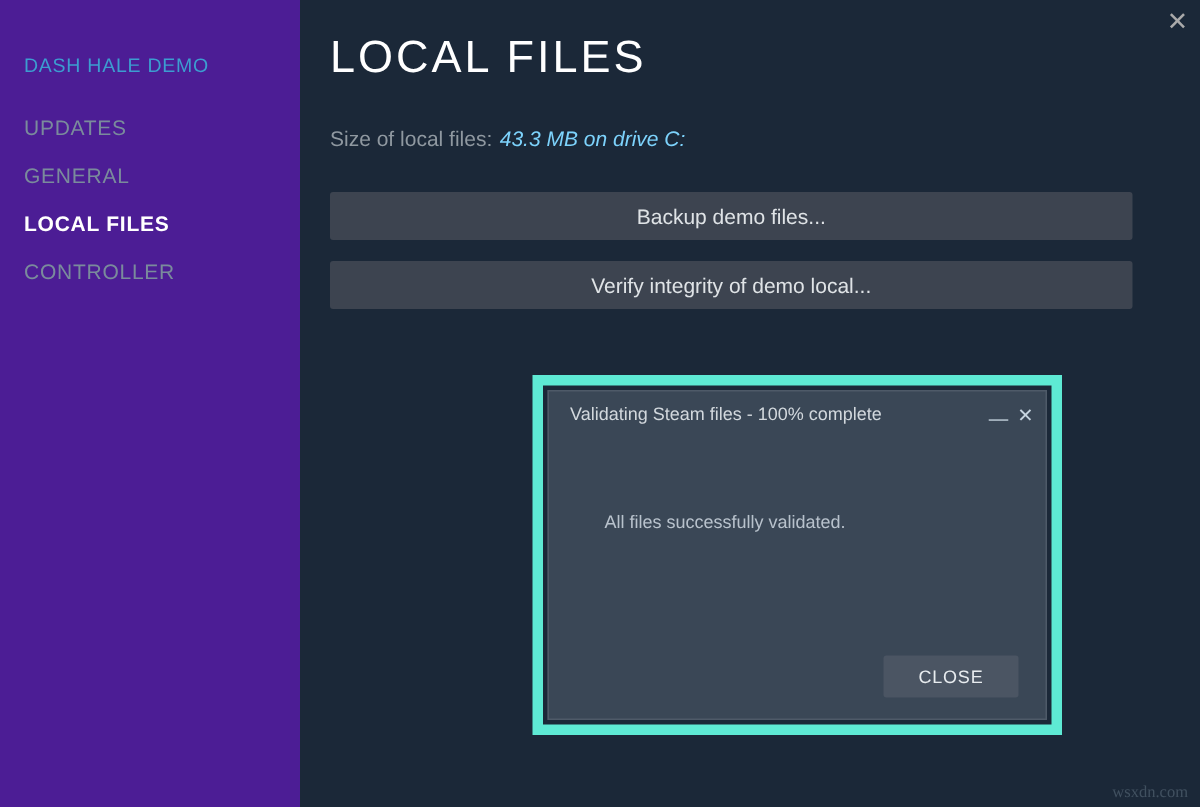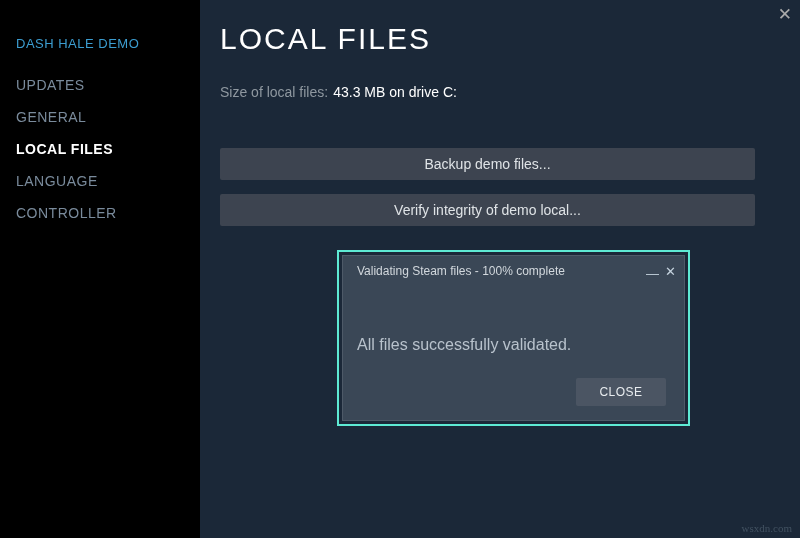--- a/index.html
+++ b/index.html
@@ -21,21 +21,21 @@
   cursor: pointer;
 }
 .container {
   display: flex;
   width: 100%;
   height: 100%;
 }
 .sidebar {
   width: 200px;
   padding: 36px 0 0 16px;
-  background: #000000;
+  background: #4c1d95;
 }
 .game-title {
   color: #3c9dd0;
   font-size: 13px;
   letter-spacing: 0.5px;
   margin-bottom: 26px;
 }
 .nav-item {
   color: #7a8b9c;
   font-size: 14px;
@@ -55,30 +55,31 @@
 .page-title {
   color: #ffffff;
   font-size: 30px;
   font-weight: 300;
   letter-spacing: 2px;
   margin-bottom: 28px;
 }
 .size-row {
   display: flex;
   align-items: flex-start;
-  margin-bottom: 48px;
+  margin-bottom: 28px;
 }
 .size-label {
   color: #8f98a0;
   font-size: 14px;
 }
 .size-value {
-  color: #ffffff;
+  color: #7dd3fc;
   font-size: 14px;
   margin-left: 5px;
+  font-style: italic;
 }
 .browse-btn {
   margin-left: auto;
   width: 232px;
   height: 30px;
   background: #3d4450;
   color: #dfe3e6;
   border: none;
   font-size: 14px;
   cursor: pointer;
@@ -92,24 +93,24 @@
   color: #dfe3e6;
   border: none;
   font-size: 14px;
   cursor: pointer;
   border-radius: 2px;
   margin-bottom: 14px;
 }
 .dialog-outline {
   position: absolute;
   top: 250px;
-  left: 337px;
+  left: 355px;
   width: 353px;
-  height: 176px;
-  border: 2px solid #5eead4;
+  height: 240px;
+  border: 7px solid #5eead4;
   background: transparent;
 }
 .dialog {
   position: absolute;
   top: 3px;
   left: 3px;
   right: 3px;
   bottom: 3px;
   background: #3a4756;
   border: 1px solid #4e5a68;
@@ -130,21 +131,22 @@
   margin-left: 6px;
   cursor: pointer;
   line-height: 1;
 }
 .dialog-min { position: relative; top: 2px; }
 .dialog-body {
   padding: 50px 14px 0 14px;
 }
 .dialog-msg {
   color: #b8c2cc;
-  font-size: 16px;
+  font-size: 12px;
+  margin-left: 23px;
 }
 .dialog-footer {
   position: absolute;
   bottom: 14px;
   right: 18px;
 }
 .dialog-close-btn {
   width: 90px;
   height: 28px;
   background: #4b5563;
@@ -170,21 +172,20 @@
 
 <div class="window-close">✕</div>
 
 <div class="container">
 
   <div class="sidebar">
     <div class="game-title">DASH HALE DEMO</div>
     <div class="nav-item">UPDATES</div>
     <div class="nav-item">GENERAL</div>
     <div class="nav-item active">LOCAL FILES</div>
-    <div class="nav-item">LANGUAGE</div>
     <div class="nav-item">CONTROLLER</div>
   </div>
 
   <div class="main">
     <h1 class="page-title">LOCAL FILES</h1>
 
     <div class="size-row">
       <span class="size-label">Size of local files:</span>
       <span class="size-value">43.3 MB on drive C:</span>
     </div>

